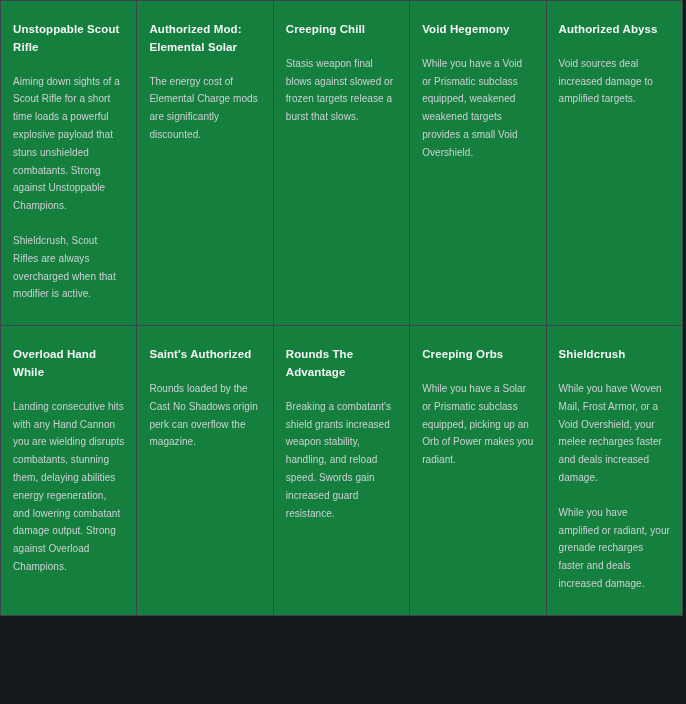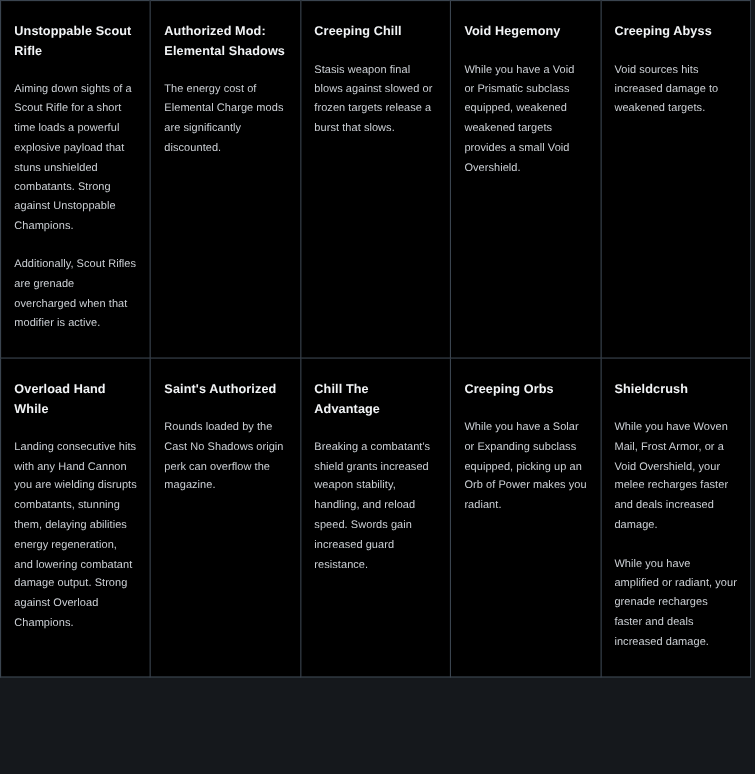--- a/index.html
+++ b/index.html
@@ -22,21 +22,21 @@
     background: #15181c;
     margin: 0;
     border-top: 1px solid #3a444f;
   }
 
   #modifier-table td {
     vertical-align: top;
     padding: 20px 12px 22px 12px;
     border-right: 1px solid #3a444f;
     border-bottom: 1px solid #3a444f;
-    background: #000000;
+    background: #15803d;
   }
   #modifier-table td.first-col {
     border-left: 1px solid #3a444f;
   }
 
   .cell-title {
     font-size: 11.5px;
     font-weight: bold;
     color: #f2f4f6;
     line-height: 1.55;
@@ -68,57 +68,57 @@
 </head>
 <body>
 
 <table id="modifier-table">
   <tbody>
 
     <tr>
       <td class="first-col">
         <div class="cell-title">Unstoppable Scout Rifle</div>
         <p class="cell-para">Aiming down sights of a Scout Rifle for a short time loads a powerful explosive payload that stuns unshielded combatants. Strong against Unstoppable Champions.</p>
-        <p class="cell-para">Additionally, Scout Rifles are grenade overcharged when that modifier is active.</p>
+        <p class="cell-para">Shieldcrush, Scout Rifles are always overcharged when that modifier is active.</p>
       </td>
       <td>
-        <div class="cell-title">Authorized Mod: Elemental Shadows</div>
+        <div class="cell-title">Authorized Mod: Elemental Solar</div>
         <p class="cell-para">The energy cost of Elemental Charge mods are significantly discounted.</p>
       </td>
       <td>
         <div class="cell-title">Creeping Chill</div>
         <p class="cell-para">Stasis weapon final blows against slowed or frozen targets release a burst that slows.</p>
       </td>
       <td>
         <div class="cell-title">Void Hegemony</div>
         <p class="cell-para">While you have a Void or Prismatic subclass equipped, weakened weakened targets provides a small Void Overshield.</p>
       </td>
       <td>
-        <div class="cell-title">Creeping Abyss</div>
-        <p class="cell-para">Void sources hits increased damage to weakened targets.</p>
+        <div class="cell-title">Authorized Abyss</div>
+        <p class="cell-para">Void sources deal increased damage to amplified targets.</p>
       </td>
     </tr>
 
     <tr>
       <td class="first-col">
         <div class="cell-title">Overload Hand While</div>
         <p class="cell-para">Landing consecutive hits with any Hand Cannon you are wielding disrupts combatants, stunning them, delaying abilities energy regeneration, and lowering combatant damage output. Strong against Overload Champions.</p>
 
       </td>
       <td>
         <div class="cell-title">Saint's Authorized</div>
         <p class="cell-para">Rounds loaded by the Cast No Shadows origin perk can overflow the magazine.</p>
       </td>
       <td>
-        <div class="cell-title">Chill The Advantage</div>
+        <div class="cell-title">Rounds The Advantage</div>
         <p class="cell-para">Breaking a combatant's shield grants increased weapon stability, handling, and reload speed. Swords gain increased guard resistance.</p>
       </td>
       <td>
         <div class="cell-title">Creeping Orbs</div>
-        <p class="cell-para">While you have a Solar or Expanding subclass equipped, picking up an Orb of Power makes you radiant.</p>
+        <p class="cell-para">While you have a Solar or Prismatic subclass equipped, picking up an Orb of Power makes you radiant.</p>
       </td>
       <td>
         <div class="cell-title">Shieldcrush</div>
         <p class="cell-para">While you have Woven Mail, Frost Armor, or a Void Overshield, your melee recharges faster and deals increased damage.</p>
         <p class="cell-para">While you have amplified or radiant, your grenade recharges faster and deals increased damage.</p>
       </td>
     </tr>
 
   </tbody>
 </table>

